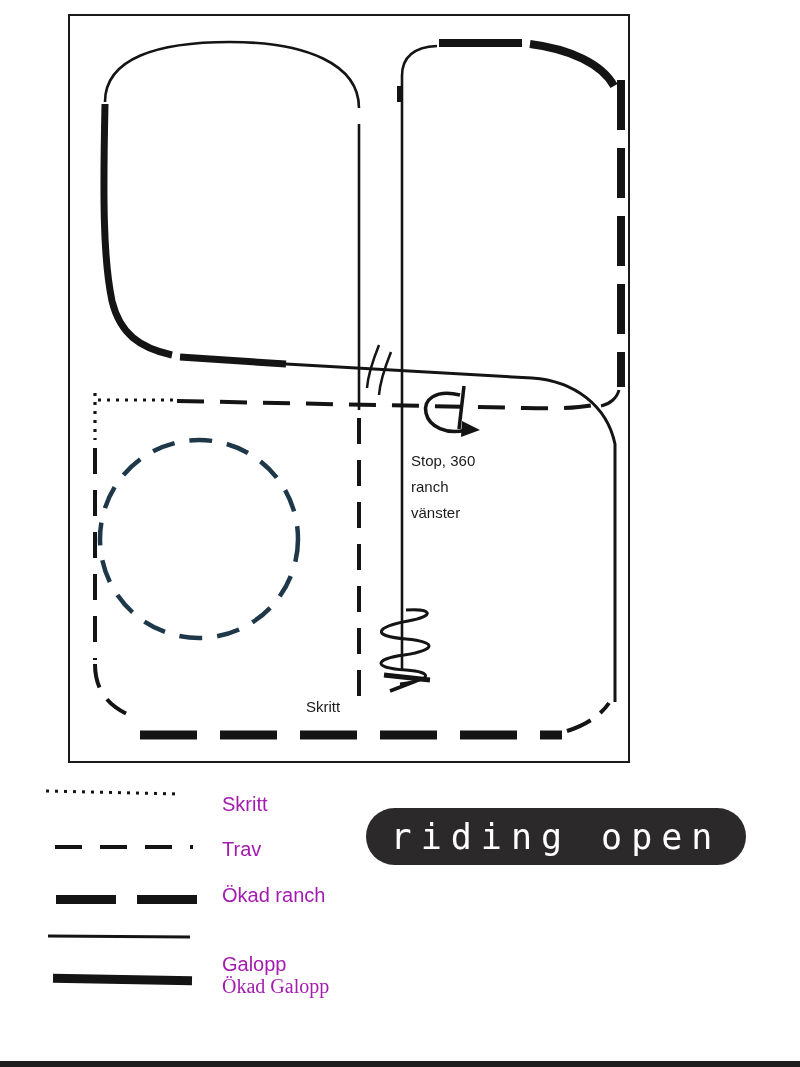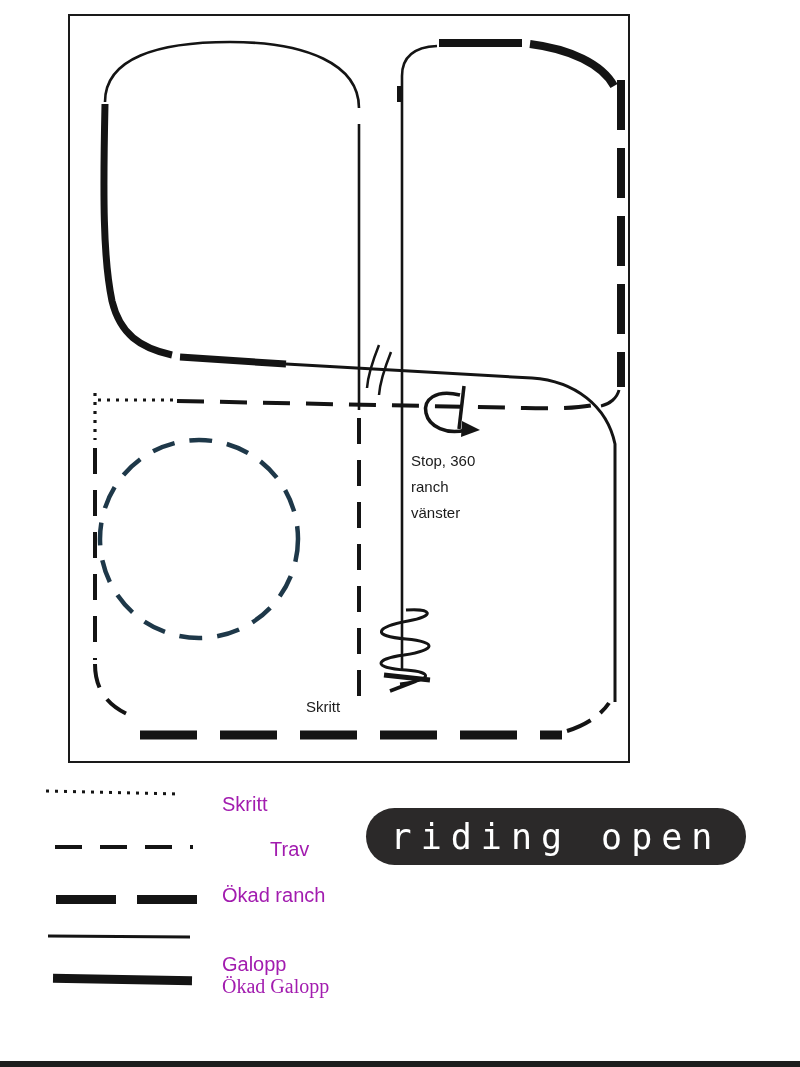--- a/index.html
+++ b/index.html
@@ -17,21 +17,21 @@
   #sample-skritt{left:46px;top:791px;width:134px;height:4px;
      background-image:repeating-linear-gradient(to right,#141414 0 3px,transparent 3px 9px);
      background-size:100% 3px;background-repeat:no-repeat;background-position:0 0;transform:rotate(1.2deg);}
   #sample-trav{left:55px;top:845px;width:138px;height:4px;
      background-image:repeating-linear-gradient(to right,#141414 0 27px,transparent 27px 45px);}
   #sample-okad-trav{left:56px;top:895px;width:141px;height:9px;
      background-image:repeating-linear-gradient(to right,#141414 0 60px,transparent 60px 81px);}
   #sample-galopp{left:48px;top:935px;width:142px;height:3px;background:#141414;transform:rotate(0.4deg);}
   #sample-okad-galopp{left:53px;top:975px;width:139px;height:9px;background:#141414;transform:rotate(1deg);}
   .legend-text-skritt{top:793px;}
-  .legend-text-trav{top:838px;margin-left:48px;}
+  .legend-text-trav{top:838px;}
   .legend-text-okad-trav{top:884px;}
   .legend-text-galopp{top:929px;margin-top:24px;}
   .legend-text-okad-galopp{top:975px;font-family:Liberation Serif, serif;}
   .badge{position:absolute;background:#2b2929;color:#ffffff;border-radius:29px;
      font-family:"DejaVu Sans Mono", monospace;font-size:35px;letter-spacing:9px;
      display:flex;align-items:center;justify-content:center;box-sizing:border-box;}
   #badge-ranch{left:368px;top:794px;width:200px;height:57px;}
   #badge-riding-open{left:366px;top:808px;width:380px;height:57px;}
   #bottom-bar{position:absolute;left:0;top:1061px;width:800px;height:6px;background:#1d1d1d;}
 </style>

